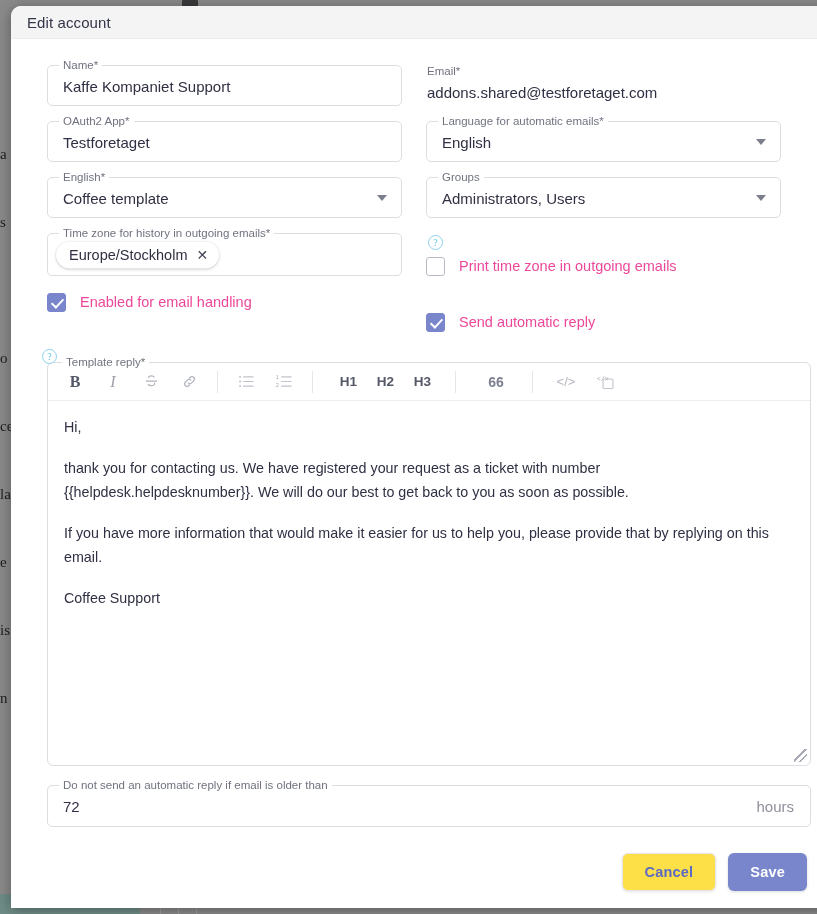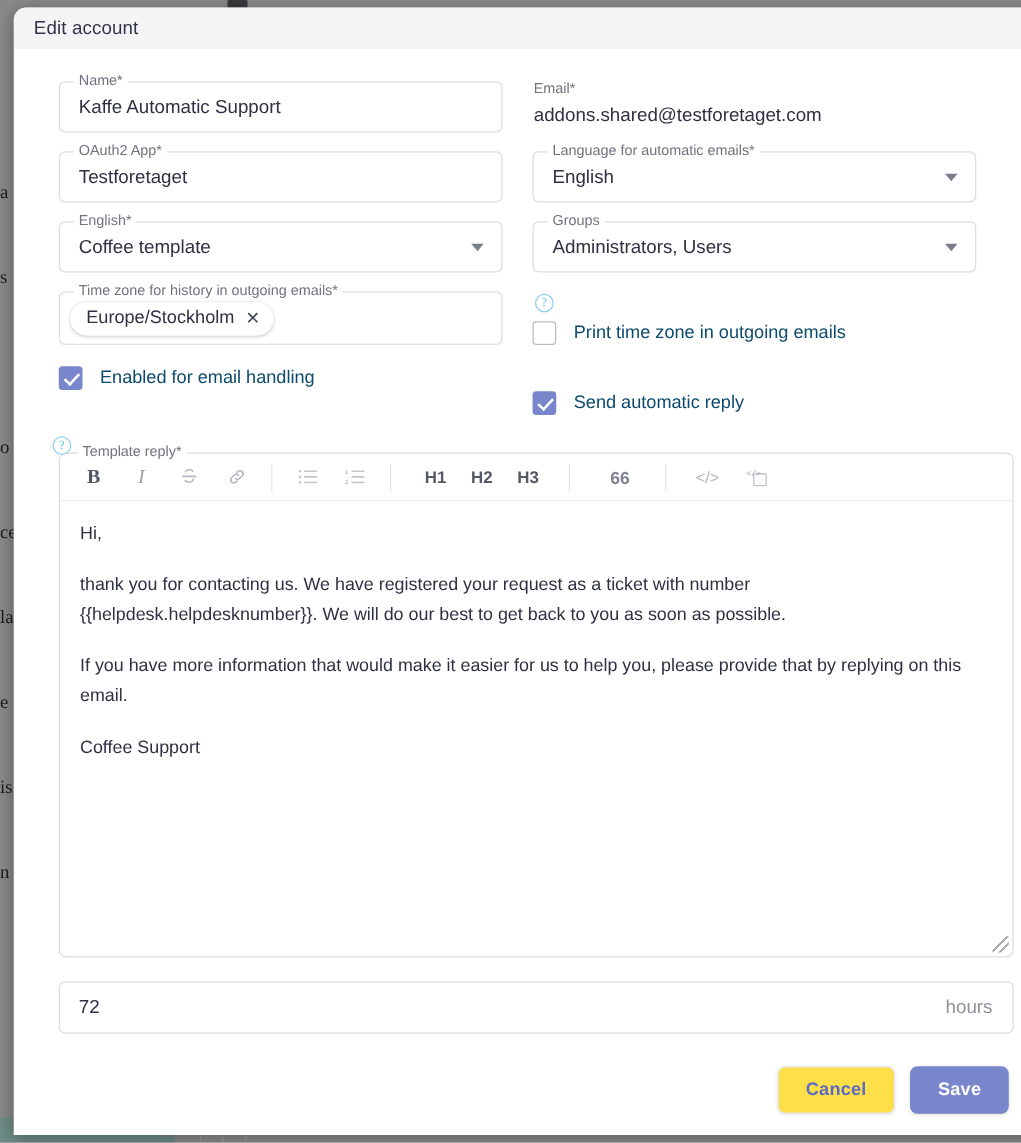--- a/index.html
+++ b/index.html
@@ -121,21 +121,21 @@
     width:19px; height:19px; border-radius:3px; flex:0 0 19px;
     border:1.5px solid #b9bbc4; background:#fff;
     position:relative;
   }
   .cbox.on { background:#7986cb; border-color:#7986cb; }
   .cbox.on::after {
     content:""; position:absolute; left:5.5px; top:2px;
     width:5px; height:10px; border:solid #fff;
     border-width:0 2px 2px 0; transform:rotate(43deg);
   }
-  .cblabel { font-size:14.5px; color:#0c4a6e; }
+  .cblabel { font-size:14.5px; color:#ec4899; }
 
   
   #editor-wrap {
     position:relative; margin-top:14px;
     border:1px solid #dcdce2; border-radius:6px;
     height:404px; background:#fff;
   }
   #editor-wrap > .legend {
     position:absolute; top:-7px; left:14px; background:#fff;
     padding:0 4px; font-size:11.5px; color:#70737f; line-height:12px;
@@ -218,21 +218,21 @@
     <div class="t">Edit account</div>
   </div>
 
   <div id="body-area">
 
     <div class="row">
       <div class="col">
 
         <div class="field">
           <span class="legend">Name*</span>
-          <span class="val">Kaffe Automatic Support</span>
+          <span class="val">Kaffe Kompaniet Support</span>
         </div>
 
         <div class="field">
           <span class="legend">OAuth2 App*</span>
           <span class="val">Testforetaget</span>
         </div>
 
         <div class="field">
           <span class="legend">English*</span>
           <span class="val">Coffee template</span>
@@ -345,20 +345,21 @@
         <p>Hi,</p>
         <p>thank you for contacting us. We have registered your request as a ticket with number {{helpdesk.helpdesknumber}}. We will do our best to get back to you as soon as possible.</p>
         <p>If you have more information that would make it easier for us to help you, please provide that by replying on this email.</p>
         <p class="sig">Coffee Support</p>
       </div>
 
       <div id="resize-grip"></div>
     </div>
 
     <div class="field" style="margin-top:19px; height:42px">
+      <span class="legend">Do not send an automatic reply if email is older than</span>
       <span class="val">72</span>
       <span class="suffix">hours</span>
     </div>
 
   </div>
 
   <div id="footer">
     <div class="btn cancel">Cancel</div>
     <div class="btn save">Save</div>
   </div>

